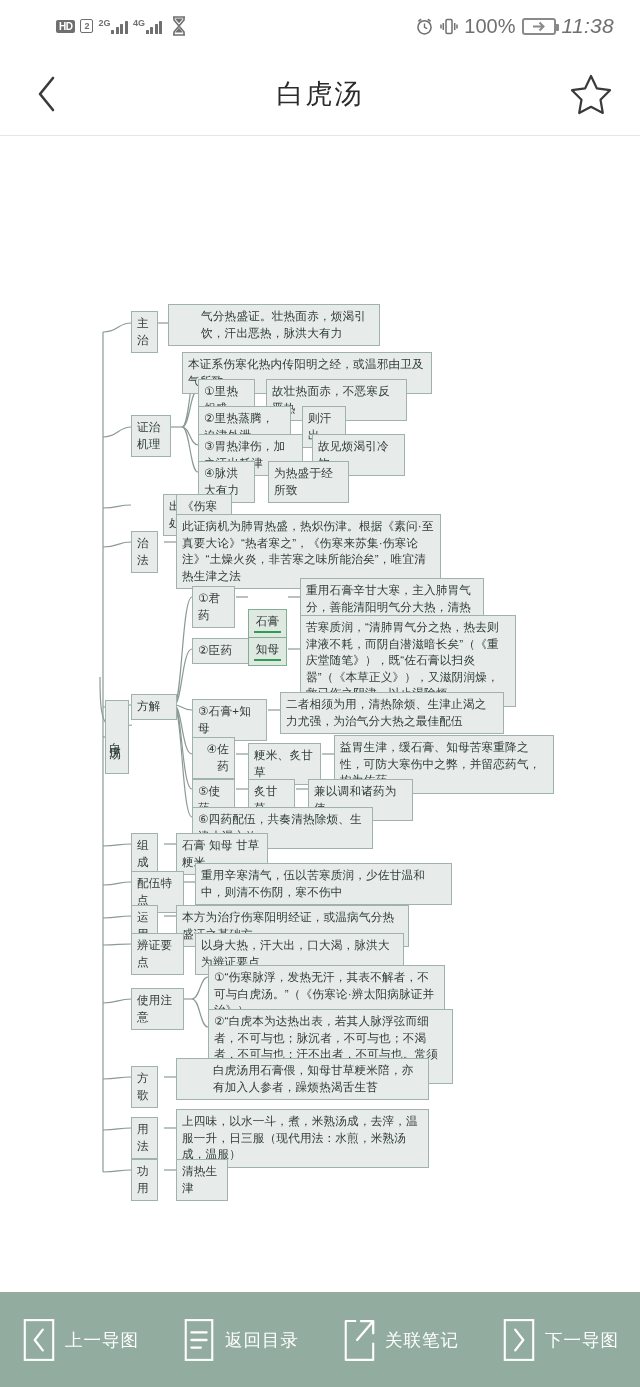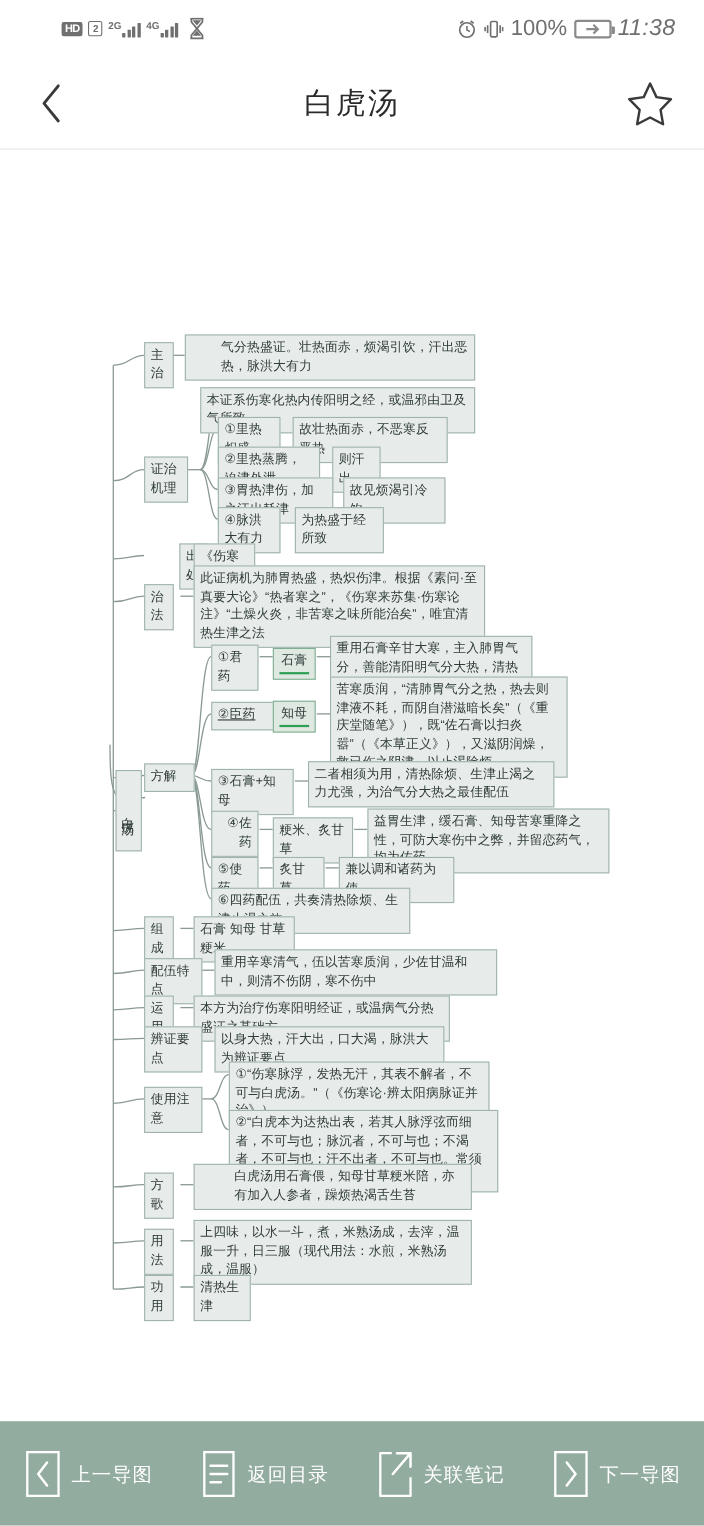--- a/index.html
+++ b/index.html
@@ -251,21 +251,21 @@
         <path d="M164 991 L176 991"></path>
 
         <path d="M103 1035 C 118 1035, 118 1033, 131 1033"></path>
         <path d="M164 1033 L176 1033"></path>
       </g>
     </svg>
 
     <div class="node center" style="left:105px; top:563px; width:24px; height:74px;">白虎汤</div>
 
     <div class="node" style="left:131px; top:174px; width:27px;">主治</div>
-    <div class="node" style="left:168px; top:167px; width:264px;padding-left:32px;">气分热盛证。壮热面赤，烦渴引饮，汗出恶热，脉洪大有力</div>
+    <div class="node" style="left:168px; top:167px; width:212px;padding-left:32px;">气分热盛证。壮热面赤，烦渴引饮，汗出恶热，脉洪大有力</div>
 
     <div class="node" style="left:131px; top:278px; width:40px;">证治机理</div>
     <div class="node" style="left:182px; top:215px; width:250px;">本证系伤寒化热内传阳明之经，或温邪由卫及气所致</div>
     <div class="node" style="left:198px; top:242px; width:57px;">①里热炽盛</div>
     <div class="node" style="left:266px; top:242px; width:141px;">故壮热面赤，不恶寒反恶热</div>
     <div class="node" style="left:198px; top:269px; width:93px;">②里热蒸腾，迫津外泄</div>
     <div class="node" style="left:302px; top:269px; width:44px;">则汗出</div>
     <div class="node" style="left:198px; top:297px; width:105px;">③胃热津伤，加之汗出耗津</div>
     <div class="node" style="left:312px; top:297px; width:93px;">故见烦渴引冷饮</div>
     <div class="node" style="left:198px; top:324px; width:57px;">④脉洪大有力</div>
@@ -273,27 +273,27 @@
 
     <div class="node" style="left:131px; top:357px; width:27px;margin-left:32px;">出处</div>
     <div class="node" style="left:176px; top:357px; width:56px;">《伤寒论》</div>
 
     <div class="node" style="left:131px; top:394px; width:27px;">治法</div>
     <div class="node" style="left:176px; top:377px; width:265px;">此证病机为肺胃热盛，热炽伤津。根据《素问·至真要大论》“热者寒之”，《伤寒来苏集·伤寒论注》“土燥火炎，非苦寒之味所能治矣”，唯宜清热生津之法</div>
 
     <div class="node" style="left:131px; top:557px; width:46px;">方解</div>
 
     <div class="node" style="left:192px; top:449px; width:43px;">①君药</div>
-    <div class="node drug" style="left:248px; top:452px; width:39px;">
+    <div class="node drug" style="left:248px; top:472px; width:39px;">
       <span>石膏</span>
       <span class="uline"></span>
     </div>
     <div class="node" style="left:300px; top:441px; width:184px;">重用石膏辛甘大寒，主入肺胃气分，善能清阳明气分大热，清热而不伤阴，并能止渴除烦</div>
 
-    <div class="node" style="left:192px; top:501px; width:58px;text-decoration:underline;">②臣药</div>
+    <div class="node" style="left:192px; top:501px; width:58px;">②臣药</div>
     <div class="node drug" style="left:248px; top:500px; width:39px;">
       <span>知母</span>
       <span class="uline"></span>
     </div>
     <div class="node" style="left:300px; top:478px; width:216px;">苦寒质润，“清肺胃气分之热，热去则津液不耗，而阴自潜滋暗长矣”（《重庆堂随笔》），既“佐石膏以扫炎嚣”（《本草正义》），又滋阴润燥，救已伤之阴津，以止渴除烦</div>
 
     <div class="node" style="left:192px; top:562px; width:75px;">③石膏+知母</div>
     <div class="node" style="left:280px; top:555px; width:224px;">二者相须为用，清热除烦、生津止渴之力尤强，为治气分大热之最佳配伍</div>
 
     <div class="node" style="left:192px; top:600px; width:43px;text-align:right;">④佐药</div>

